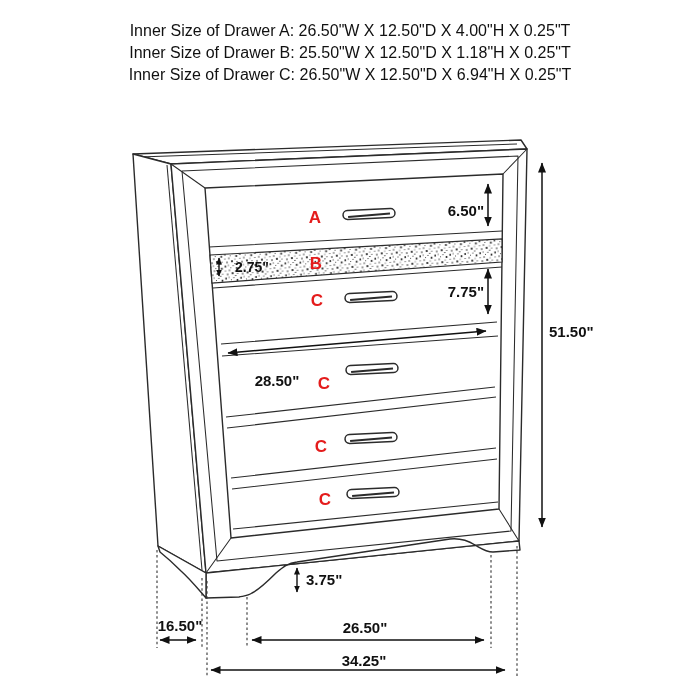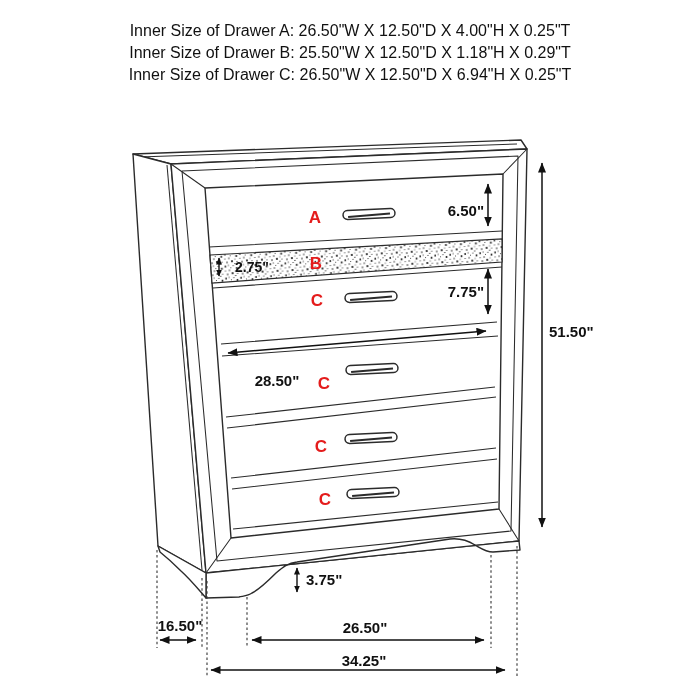--- a/index.html
+++ b/index.html
@@ -20,21 +20,21 @@
   .dim-label-sm{font-family:"Liberation Sans",sans-serif;font-weight:bold;font-size:14px;fill:#111;}
   .drawer-letter{font-family:"Liberation Sans",sans-serif;font-weight:bold;font-size:17px;fill:#e41c1c;}
 </style>
 </head>
 <body>
 
 <div id="stage">
 
   <div id="header">
     <div>Inner Size of Drawer A: 26.50"W X 12.50"D X 4.00"H X 0.25"T</div>
-    <div>Inner Size of Drawer B: 25.50"W X 12.50"D X 1.18"H X 0.29"T</div>
+    <div>Inner Size of Drawer B: 25.50"W X 12.50"D X 1.18"H X 0.25"T</div>
     <div>Inner Size of Drawer C: 26.50"W X 12.50"D X 6.94"H X 0.25"T</div>
   </div>
 
   <svg width="700" height="700" viewBox="0 0 700 700">
     <defs>
       <marker id="ah-e" markerWidth="12" markerHeight="10" refX="9.5" refY="4" orient="auto" markerUnits="userSpaceOnUse">
         <path d="M0,0 L10,4 L0,8 Z" fill="#111"></path>
       </marker>
       <marker id="ah-s" markerWidth="12" markerHeight="10" refX="9.5" refY="4" orient="auto-start-reverse" markerUnits="userSpaceOnUse">
         <path d="M0,0 L10,4 L0,8 Z" fill="#111"></path>

